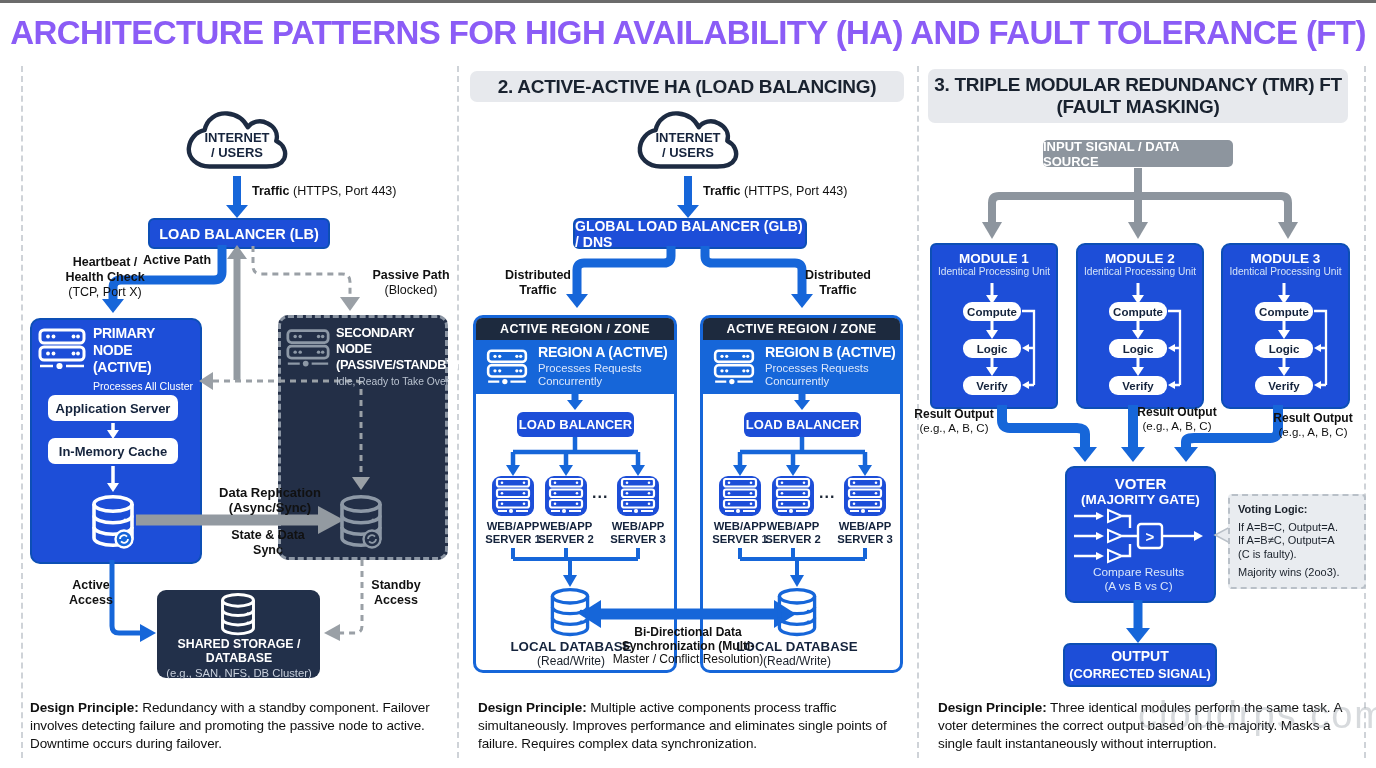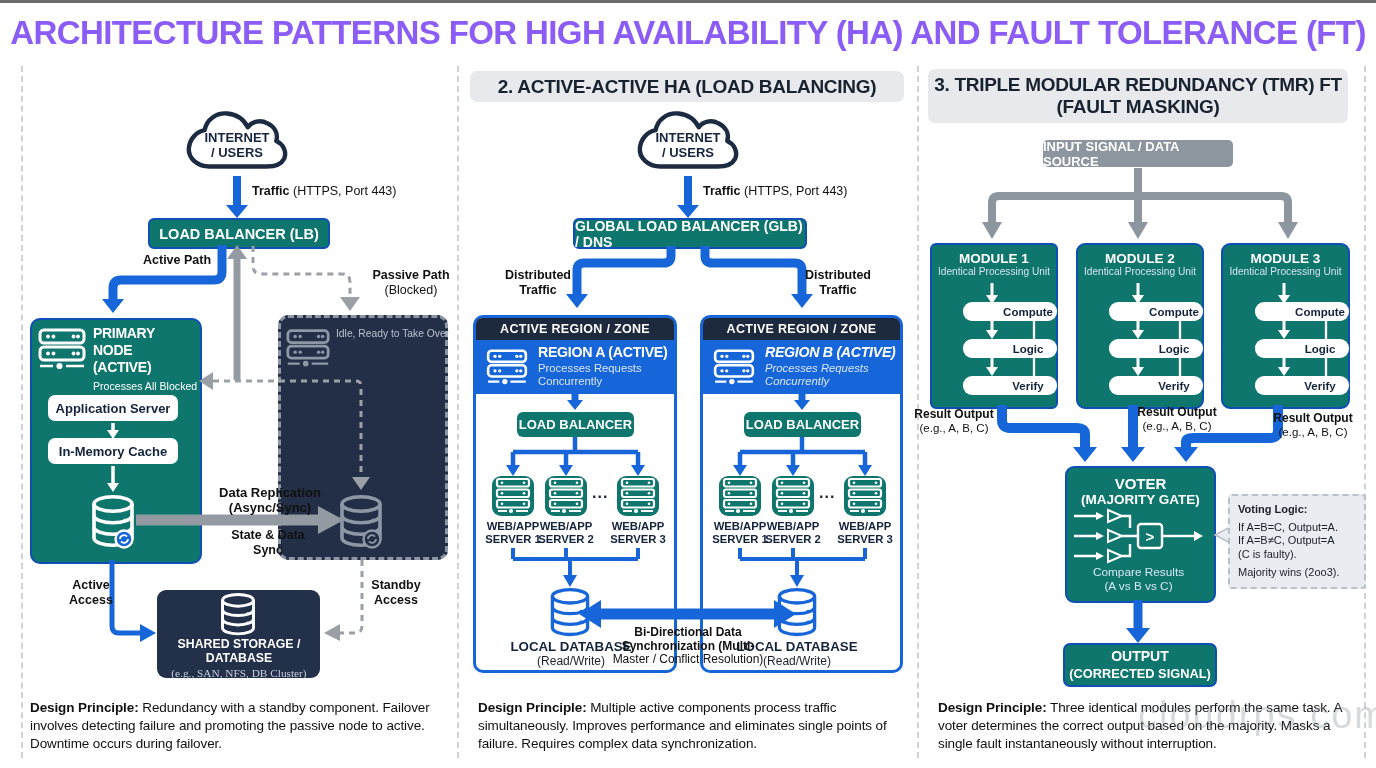--- a/index.html
+++ b/index.html
@@ -6,34 +6,34 @@
   .canvas{position:relative;width:1376px;height:768px;background:#ffffff;overflow:hidden;
           font-family:"Liberation Sans",sans-serif;color:#16243d;}
   .abs{position:absolute;}
   .c{text-align:center;}
   .b{font-weight:700;}
   .topstrip{left:0;top:0;width:1376px;height:3px;background:#3a3a3a;opacity:.75;}
   .title{left:0;top:14px;width:1376px;font-size:33px;font-weight:800;letter-spacing:-0.6px;color:#8b5cf6;text-align:center;}
   .sep{width:0;border-left:2px dashed #cfd3d8;top:66px;height:692px;}
   .phead{background:#e7e9ed;border-radius:7px;font-weight:800;font-size:19px;color:#19222f;
          display:flex;align-items:center;justify-content:center;letter-spacing:-0.3px;line-height:1.15;flex-direction:column;}
-  .bluebox{background:#0f766e;border:2px solid #0d4fb5;border-radius:6px;color:#fff;font-weight:700;
+  .bluebox{background:#1d4ed8;border:2px solid #0d4fb5;border-radius:6px;color:#fff;font-weight:700;
            display:flex;align-items:center;justify-content:center;}
   .navybox{background:#22304a;border-radius:10px;color:#fff;}
   .cloudtxt{font-weight:800;font-size:13px;line-height:15px;color:#16243d;}
   .smalllbl{font-size:12.5px;line-height:15px;color:#111;font-weight:700;}
   .smalllbl .n{font-weight:400;}
   .whitebox{background:#fff;border-radius:7px;color:#14233c;font-weight:700;font-size:13px;
             display:flex;align-items:center;justify-content:center;}
   .region{background:#fff;border:3px solid #1666d9;border-radius:10px;}
   .regionhead{background:#1d2a3e;color:#fff;font-weight:700;font-size:12.5px;text-align:center;
               line-height:22px;border-radius:6px 6px 0 0;letter-spacing:.3px;}
   .regionband{background:#1666d9;color:#fff;}
   .step{background:#fff;border-radius:9px;color:#14233c;font-weight:700;font-size:11.5px;
-        display:flex;align-items:center;justify-content:center;padding-left:36px;}
+        display:flex;align-items:center;justify-content:center;}
   .principle{font-size:13.5px;line-height:1.32;color:#101010;letter-spacing:-0.1px;}
   .votelogic{background:#e9ecf0;border:2px dashed #b9c0c8;border-radius:4px;font-size:11px;color:#1a212b;
              padding:7px 8px;line-height:13.5px;}
   .watermark{font-size:38px;color:rgba(140,148,158,0.35);letter-spacing:2px;font-weight:400;}
   svg{display:block;}
   .lay{pointer-events:none;}
 </style>
 </head>
 <body>
 
@@ -115,49 +115,58 @@
     <span>LOAD BALANCER (LB)</span>
   </div>
 
   <div class="abs smalllbl" style="left:143px;top:253px;z-index:4;">
     <span>Active Path</span>
   </div>
   <div class="abs smalllbl c" style="left:366px;top:268px;width:90px;z-index:4;">
     <div>Passive Path</div>
     <div class="n">(Blocked)</div>
   </div>
+  <div class="abs smalllbl c" style="left:40px;top:255px;width:130px;z-index:4;">
+    <div>Heartbeat /</div>
+    <div>Health Check</div>
+    <div class="n">(TCP, Port X)</div>
+  </div>
 
   <div class="abs bluebox" style="left:30px;top:318px;width:168px;height:242px;border-radius:10px;z-index:2;"></div>
   <svg class="abs" style="left:38px;top:328px;color:#fff;z-index:4;" width="48" height="42" viewBox="0 0 48 42">
       <use href="#icon-server"></use>
     </svg>
   <div class="abs" style="left:93px;top:325px;width:104px;color:#fff;z-index:4;">
     <div style="font-weight:800;font-size:14px;letter-spacing:-0.3px;line-height:17px;">
       <div>PRIMARY NODE</div>
       <div>(ACTIVE)</div>
     </div>
-    <div style="font-size:10.6px;margin-top:4px;white-space:nowrap;">Processes All Blocked</div>
+    <div style="font-size:10.6px;margin-top:4px;white-space:nowrap;">Processes All Cluster</div>
   </div>
   <div class="abs whitebox" style="left:48px;top:395px;width:130px;height:26px;z-index:4;">
     <span>Application Server</span>
   </div>
   <div class="abs whitebox" style="left:48px;top:438px;width:130px;height:26px;z-index:4;">
     <span>In-Memory Cache</span>
   </div>
   <svg class="abs" style="left:90px;top:495px;color:#fff;z-index:4;" width="46" height="54" viewBox="0 0 46 54">
     <use href="#icon-db"></use>
     <circle cx="34" cy="44" r="8.5" fill="#1666d9" stroke="#fff" stroke-width="2.4"></circle>
     <path d="M30 44 a4 4 0 0 1 7 -2.4 M38 44 a4 4 0 0 1 -7 2.4" fill="none" stroke="#fff" stroke-width="1.8"></path>
   </svg>
 
   <div class="abs" style="left:278px;top:315px;width:170px;height:245px;background:#232f47;border:3px dashed #8c96a4;border-radius:10px;box-sizing:border-box;z-index:2;"></div>
   <svg class="abs" style="left:286px;top:328px;color:#8d98a6;z-index:4;" width="44" height="40" viewBox="0 0 48 42">
       <use href="#icon-server"></use>
     </svg>
   <div class="abs" style="left:336px;top:325px;width:112px;color:#fff;z-index:4;">
+    <div style="font-weight:800;font-size:12.8px;letter-spacing:-0.3px;line-height:16px;">
+      <div>SECONDARY NODE</div>
+      <div>(PASSIVE/STANDBY)</div>
+    </div>
     <div style="font-size:10.3px;margin-top:3px;color:#b9c2cf;white-space:nowrap;">Idle, Ready to Take Over</div>
   </div>
   <svg class="abs" style="left:338px;top:495px;color:#8d98a6;z-index:4;" width="46" height="54" viewBox="0 0 46 54">
     <use href="#icon-db"></use>
     <circle cx="34" cy="44" r="8.5" fill="#232f47" stroke="#8d98a6" stroke-width="2.4"></circle>
     <path d="M30 44 a4 4 0 0 1 7 -2.4 M38 44 a4 4 0 0 1 -7 2.4" fill="none" stroke="#8d98a6" stroke-width="1.8"></path>
   </svg>
 
   <div class="abs smalllbl c" style="left:200px;top:485px;width:140px;font-size:13px;z-index:4;">
     <div>Data Replication</div>
@@ -176,21 +185,21 @@
     <div>Standby</div>
     <div>Access</div>
   </div>
 
   <div class="abs navybox" style="left:157px;top:590px;width:163px;height:88px;border-radius:9px;z-index:2;"></div>
   <svg class="abs" style="left:218px;top:593px;color:#fff;z-index:4;" width="40" height="44" viewBox="0 0 46 54">
       <use href="#icon-db"></use>
     </svg>
   <div class="abs c" style="left:159px;top:637px;width:160px;color:#fff;z-index:4;">
     <div style="font-weight:800;font-size:12.3px;">SHARED STORAGE / DATABASE</div>
-    <div style="font-size:11.3px;color:#c7cfdb;margin-top:2px;font-family:Liberation Serif, serif;">(e.g., SAN, NFS, DB Cluster)</div>
+    <div style="font-size:11.3px;color:#c7cfdb;margin-top:2px;">(e.g., SAN, NFS, DB Cluster)</div>
   </div>
 
   <div class="abs principle" style="left:30px;top:699px;width:418px;z-index:4;">
     <span class="b">Design Principle:</span><span> Redundancy with a standby component. Failover involves detecting failure and promoting the passive node to active. Downtime occurs during failover.</span>
   </div>
 
   <div class="abs" style="left:634px;top:108px;width:108px;height:68px;">
     <svg width="108" height="64" viewBox="0 0 110 62">
         <use href="#icon-cloud"></use>
       </svg>
@@ -230,21 +239,21 @@
       </div>
     </div>
   </div>
 
   <div class="abs region" style="left:700px;top:315px;width:203px;height:358px;box-sizing:border-box;z-index:2;">
     <div class="regionhead" style="height:22px;">ACTIVE REGION / ZONE</div>
     <div class="regionband" style="height:54px;position:relative;">
       <svg class="abs" style="left:10px;top:9px;color:#fff;" width="42" height="36" viewBox="0 0 48 42">
           <use href="#icon-server"></use>
         </svg>
-      <div class="abs" style="left:62px;top:4px;width:138px;font-style:italic;">
+      <div class="abs" style="left:62px;top:4px;width:138px;">
         <div style="font-weight:800;font-size:14.2px;letter-spacing:-0.3px;">REGION B (ACTIVE)</div>
         <div style="font-size:11.3px;line-height:13px;margin-top:2px;color:#dbe7fb;">
           <div>Processes Requests</div>
           <div>Concurrently</div>
         </div>
       </div>
     </div>
   </div>
 
   <div class="abs bluebox" style="left:517px;top:412px;width:117px;height:25px;font-size:13px;border-width:0;z-index:4;">

